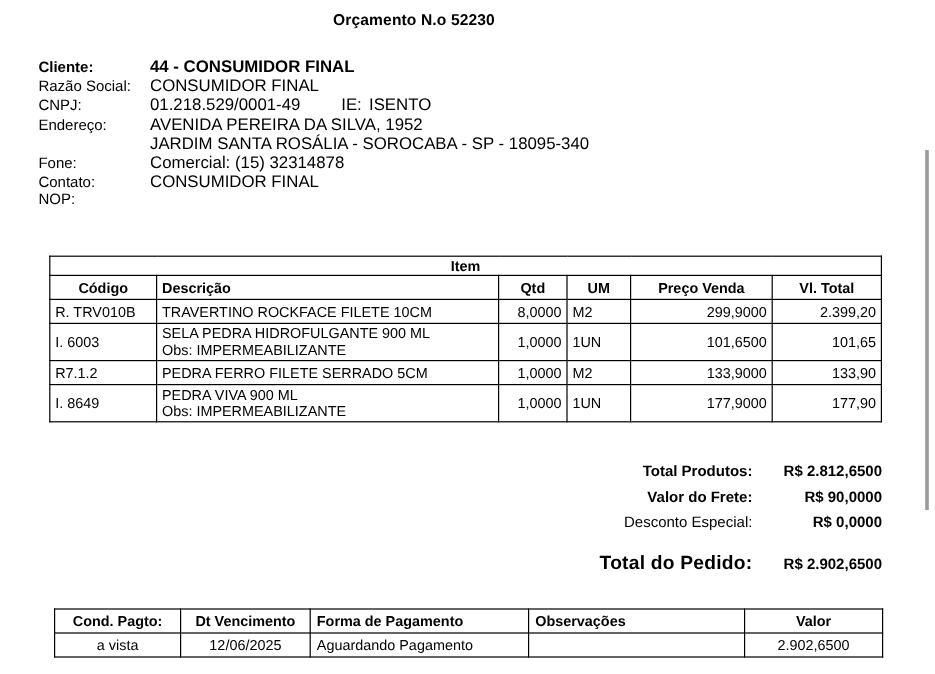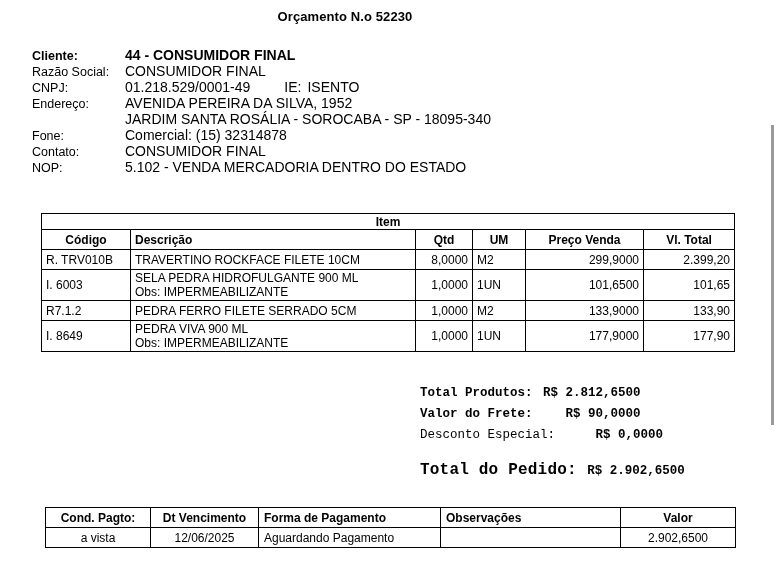--- a/index.html
+++ b/index.html
@@ -94,22 +94,22 @@
   
   .totals {
     position: absolute;
     top: 386px;
     left: 420px;
     width: 315px;
   }
   .tot-row {
     display: flex;
     align-items: baseline;
+    justify-content: flex-end;
     height: 21px;
-    font-family: Liberation Mono, monospace;
   }
   .tot-label {
     font-size: 12.5px;
     font-weight: bold;
     text-align: right;
     padding-right: 8px;
   }
   .tot-label.plain { font-weight: normal; }
   .tot-value {
     font-size: 12.5px;
@@ -212,21 +212,20 @@
     <span class="cust-value">Comercial: (15) 32314878</span>
   </div>
 
   <div class="cust-row">
     <span class="cust-label">Contato:</span>
     <span class="cust-value">CONSUMIDOR FINAL</span>
   </div>
 
   <div class="cust-row">
     <span class="cust-label">NOP:</span>
-    <span class="cust-value">5.102 - VENDA MERCADORIA DENTRO DO ESTADO</span>
   </div>
 
 </div>
 
 <table class="items-table">
   <colgroup>
     <col style="width:89px">
     <col style="width:285px">
     <col style="width:57px">
     <col style="width:53px">

